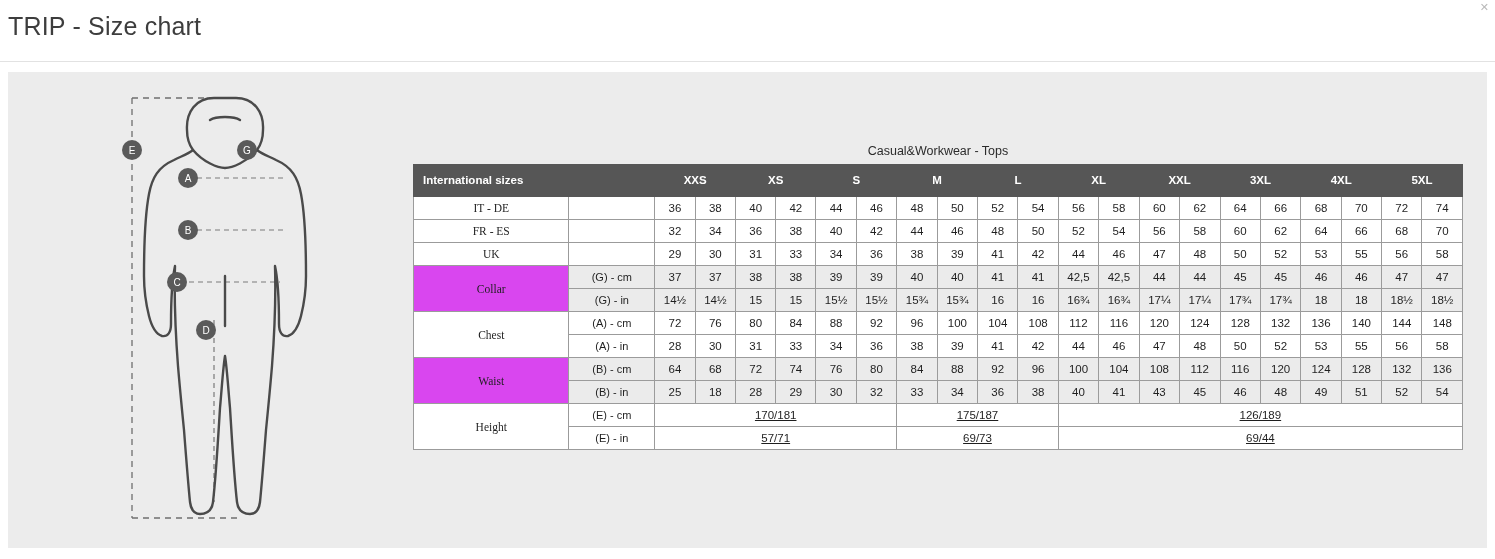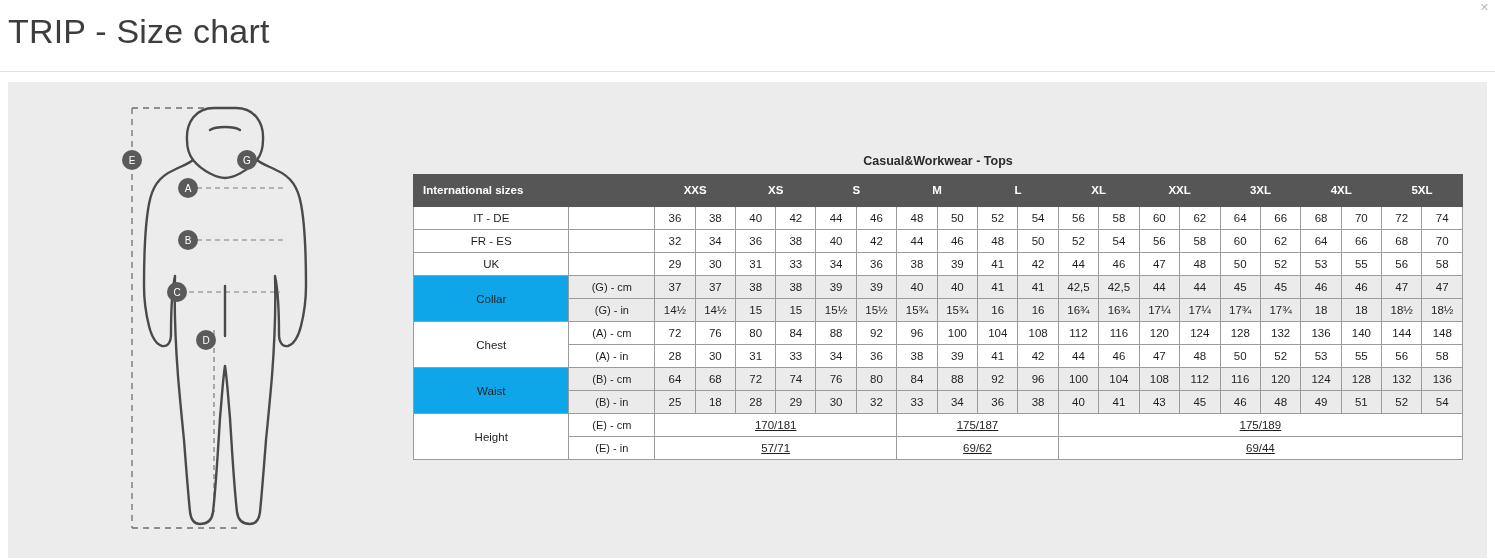--- a/index.html
+++ b/index.html
@@ -4,21 +4,21 @@
 <style>
   * { box-sizing: border-box; }
   html, body {
     margin: 0; padding: 0;
     width: 1495px; height: 559px;
     background: #ffffff;
     font-family: "Liberation Sans", sans-serif;
     overflow: hidden;
   }
   .page-title {
-    font-size: 34px;
+    font-size: 25px;
     font-weight: 400;
     color: #3d3d3d;
     padding: 12px 0 0 8px;
     letter-spacing: 0.2px;
   }
   .title-rule {
     border-bottom: 1px solid #e2e2e2;
     margin-top: 20px;
   }
   .close-x {
@@ -43,21 +43,21 @@
   }
   .chart-wrap {
     position: absolute;
     left: 405px;
     top: 72px;
     width: 1050px;
   }
   .chart-title {
     text-align: center;
     font-size: 12.5px;
-    font-weight: bold;
+    font-weight: normal;
     color: #2b2b2b;
     margin-bottom: 6px;
   }
   table.size {
     border-collapse: collapse;
     width: 1050px;
     font-size: 11.5px;
     color: #1f1f1f;
     background: #ffffff;
   }
@@ -80,22 +80,23 @@
   thead th.hdr-left {
     text-align: left;
     padding-left: 9px;
     width: 158px;
   }
   thead th.hdr-blank { width: 88px; background: #565656; }
   td.rowlabel {
     text-align: left;
     padding-left: 9px;
     background: #ffffff;
-  }
-  td.rowlabel.shade { background: #0ea5e9; }
+    font-family: Liberation Serif, serif;
+  }
+  td.rowlabel.shade { background: #d946ef; }
   td.sublabel {
     text-align: left;
     padding-left: 7px;
     font-size: 11px;
   }
   td.sublabel.shade { background: #ebebeb; margin-top: 21px; }
   td.val.shade { background: #ebebeb; }
   td.big { font-size: 11.5px; text-decoration: underline; }
   .sz-col { width: 41px; }
 </style>
@@ -391,25 +392,25 @@
             <td class="val sz-col shade">49</td>
             <td class="val sz-col shade">51</td>
             <td class="val sz-col shade">52</td>
             <td class="val sz-col shade">54</td>
           </tr>
           <tr>
             <td class="rowlabel" rowspan="2">Height</td>
             <td class="sublabel">(E) - cm</td>
             <td colspan="6" class="val big">170/181</td>
             <td colspan="4" class="val big">175/187</td>
-            <td colspan="10" class="val big">175/189</td>
+            <td colspan="10" class="val big">126/189</td>
           </tr>
           <tr>
             <td class="sublabel">(E) - in</td>
             <td colspan="6" class="val big">57/71</td>
-            <td colspan="4" class="val big">69/62</td>
+            <td colspan="4" class="val big">69/73</td>
             <td colspan="10" class="val big">69/44</td>
           </tr>
         </tbody>
     </table>
   </div>
 
 </div>
 
 </body></html>

